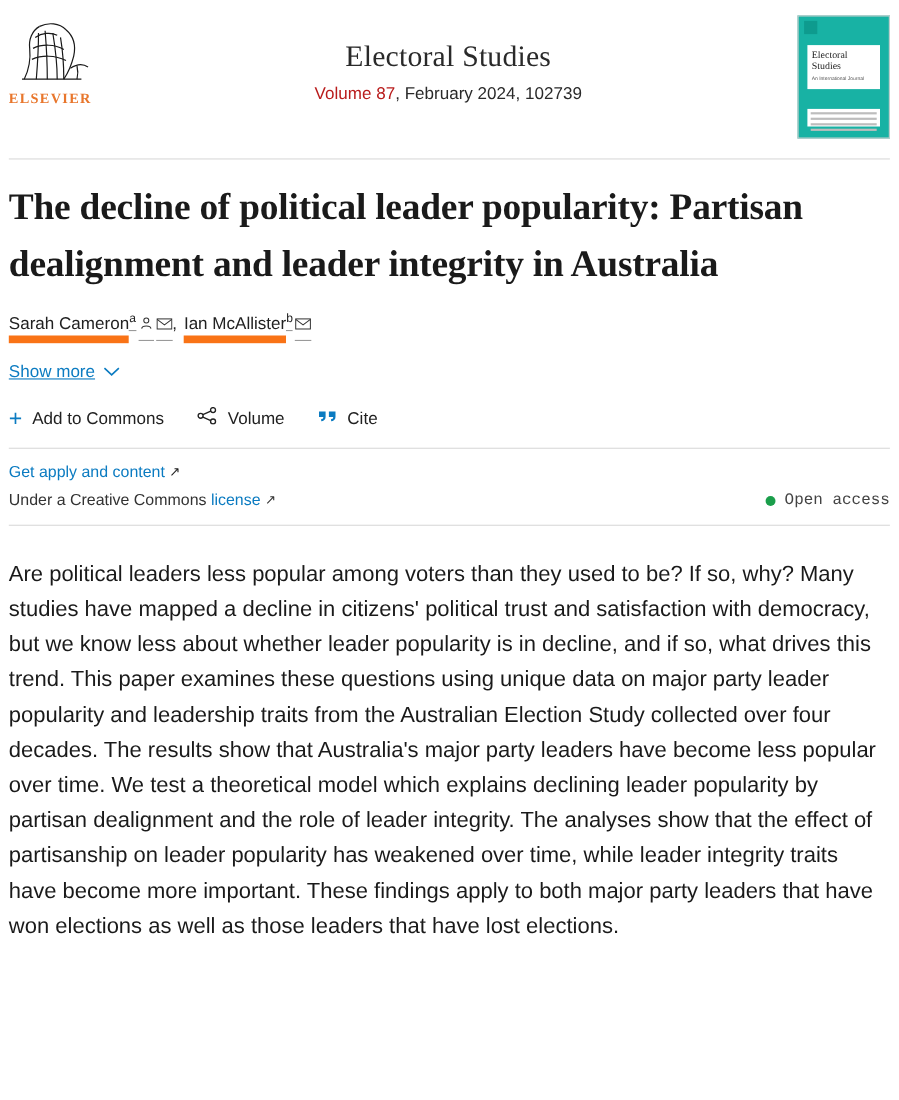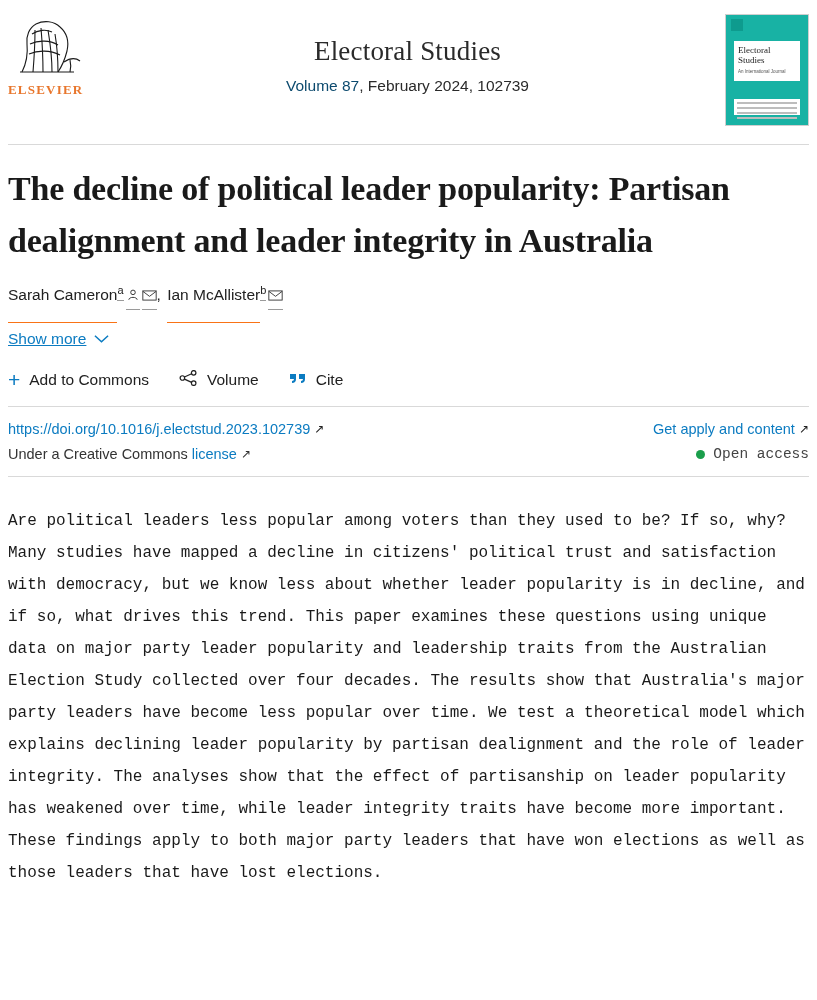--- a/index.html
+++ b/index.html
@@ -55,21 +55,21 @@
     color: #2a2a2a;
     font-weight: 400;
     letter-spacing: 0.2px;
   }
   .journal-issue {
     margin-top: 10px;
     font-size: 15.5px;
     color: #2a2a2a;
   }
   .journal-issue a {
-    color: #0c4a6e;
+    color: #b91c1c;
     text-decoration: none;
   }
   .cover {
     flex: 0 0 84px;
     width: 84px;
     height: 112px;
     background: #18b2a4;
     border: 1px solid #cfcfcf;
     margin-top: 4px;
     position: relative;
@@ -127,22 +127,22 @@
   .authors {
     margin: 12px 0 0 0;
     font-size: 15.5px;
     color: #212121;
     line-height: 22px;
   }
   .author {
     display: inline;
   }
   .author-name {
-    border-bottom: 1px solid #f97316;
-    padding-bottom: 19px;
+    border-bottom: 7px solid #f97316;
+    padding-bottom: 2px;
   }
   .sup {
     font-size: 11px;
     vertical-align: super;
     border-bottom: 1px solid #9a9a9a;
     padding-bottom: 4px;
   }
   .ic {
     display: inline-block;
     vertical-align: -2px;
@@ -236,22 +236,22 @@
     padding-top: 28px;
   }
   .abstract-h {
     font-family: "Liberation Serif", serif;
     font-size: 26px;
     font-weight: 400;
     color: #1a1a1a;
     margin: 0 0 18px 0;
   }
   .abstract-p {
-    font-family: Liberation Mono, monospace;
-    font-size: 16px;
+    font-family: Liberation Sans, sans-serif;
+    font-size: 20px;
     line-height: 32px;
     color: #1a1a1a;
     margin: 0;
     text-align: left;
   }
 </style>
 </head>
 <body>
 
 <div class="page">
@@ -367,24 +367,20 @@
       </span>
       <span>Cite</span>
     </div>
   </div>
 
   <hr class="rule">
 
   
   <div class="doi-row">
     <span>
-      <a href="#">https://doi.org/10.1016/j.electstud.2023.102739</a>
-      <span class="ext">↗</span>
-    </span>
-    <span>
       <a href="#">Get apply and content</a>
       <span class="ext">↗</span>
     </span>
   </div>
 
   <div class="lic-row">
     <span class="lic">
       <span>Under a Creative Commons</span>
       <a href="#">license</a>
       <span class="ext">↗</span>

